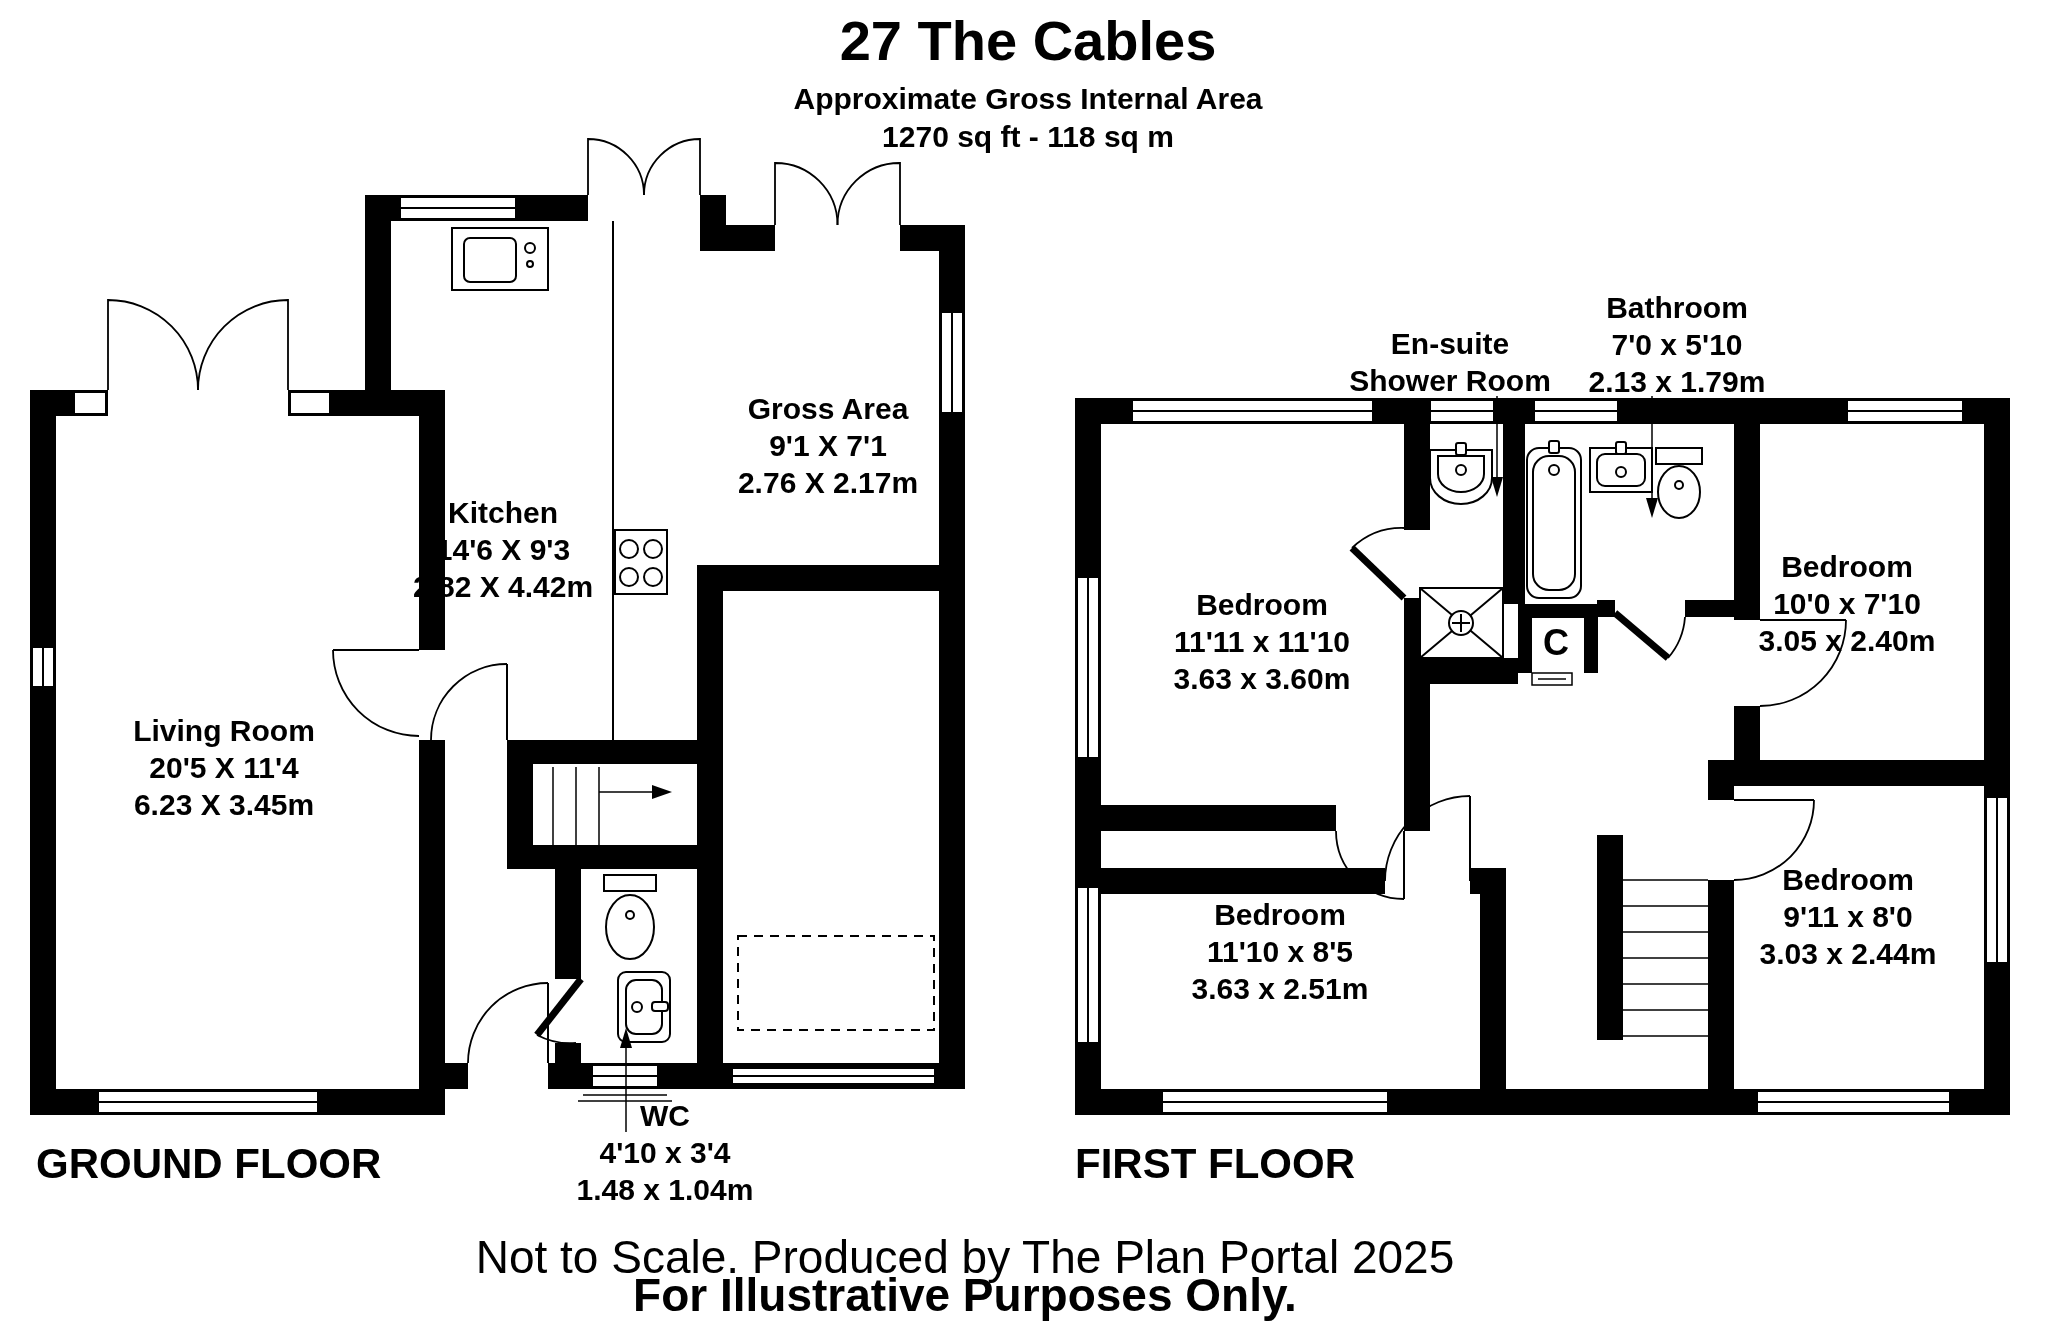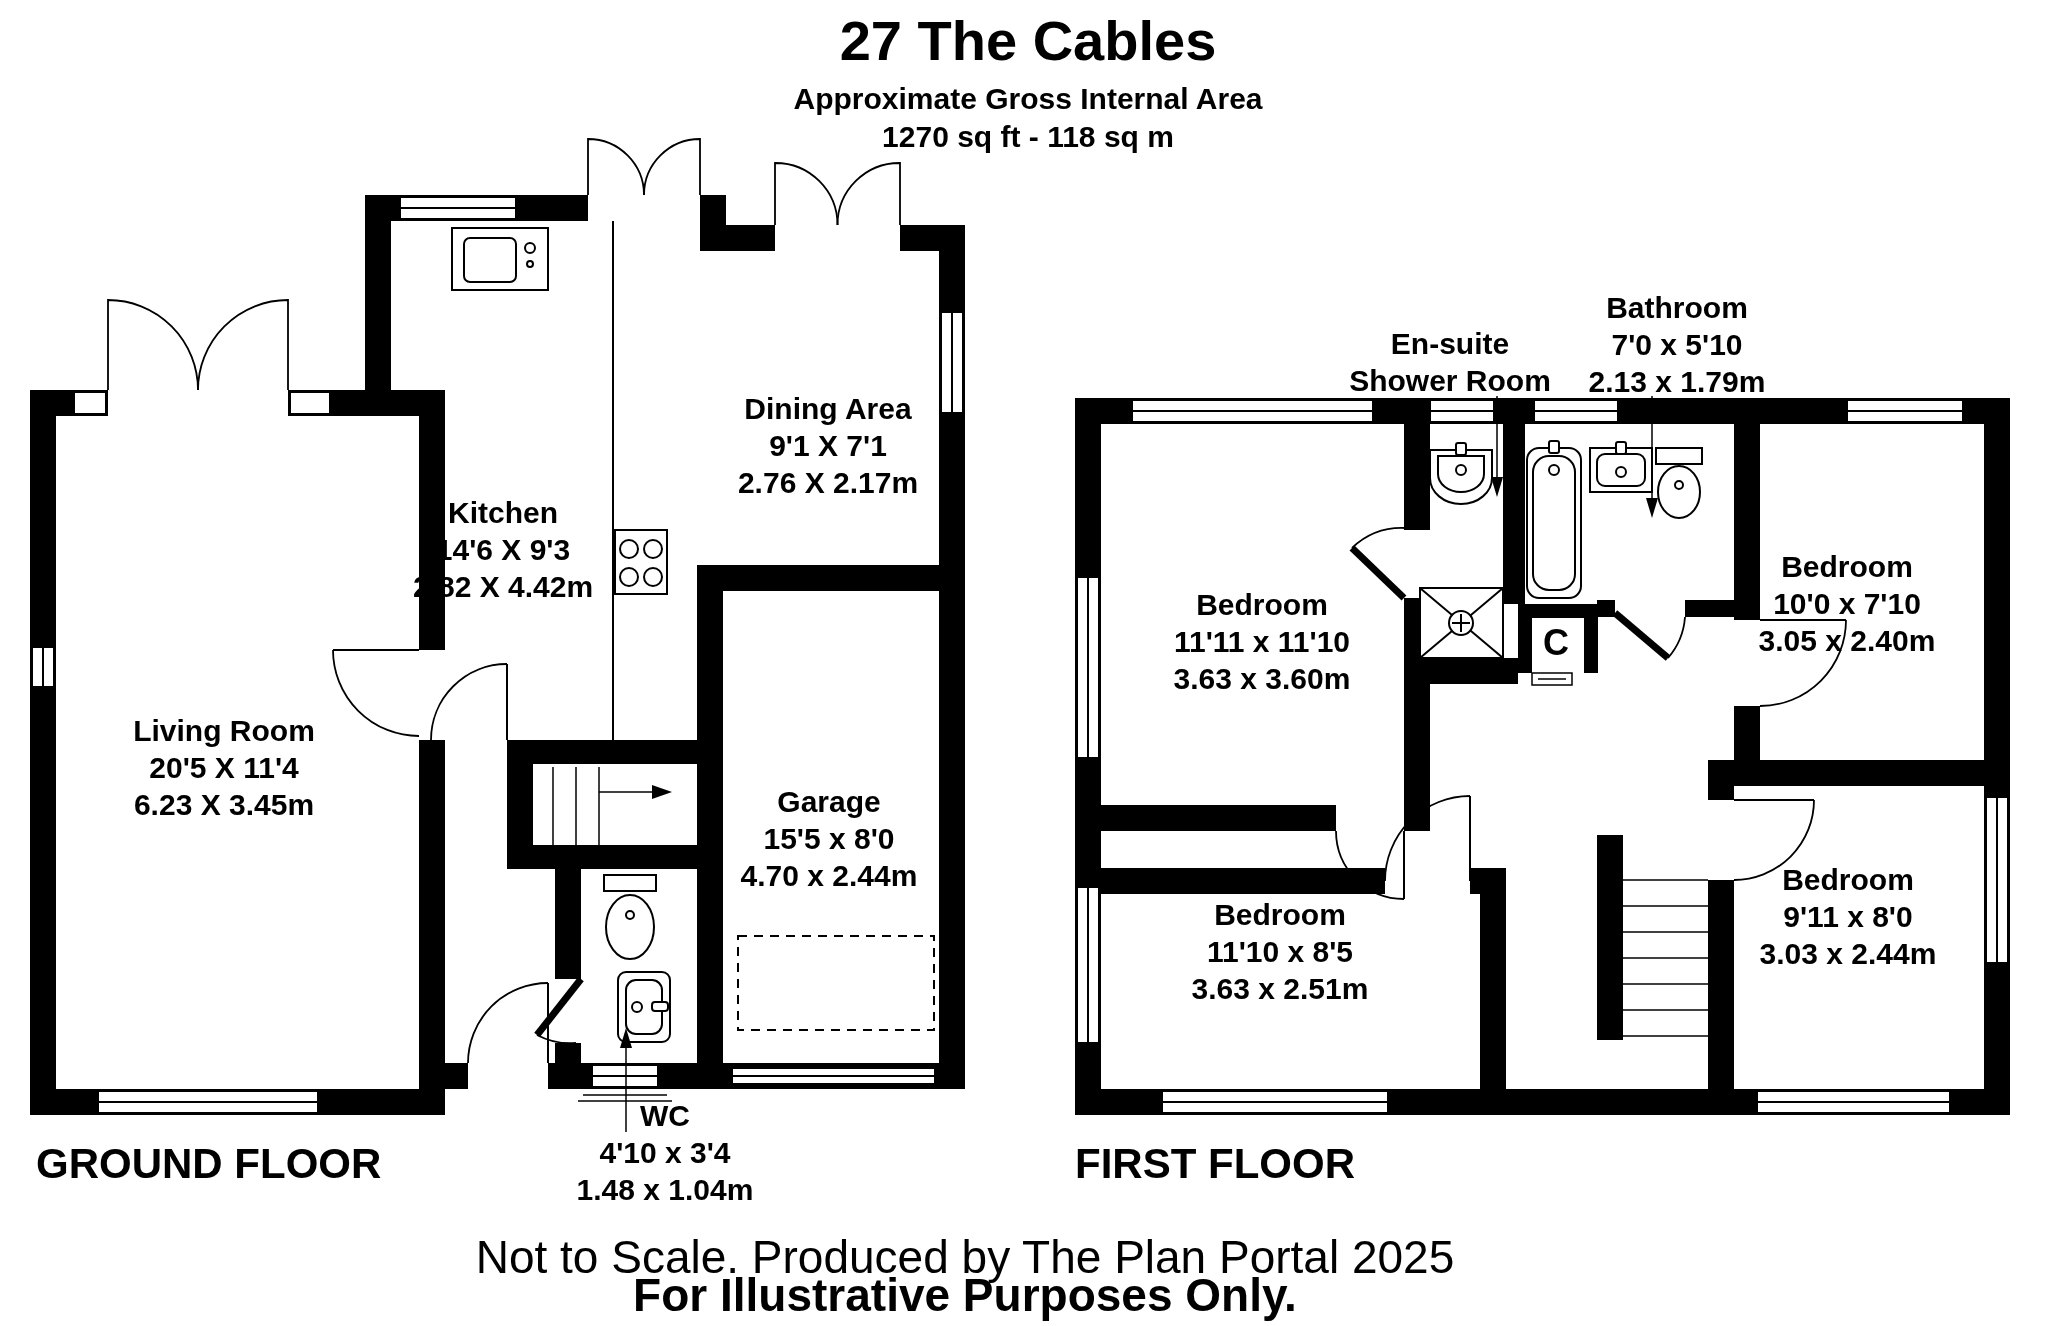--- a/index.html
+++ b/index.html
@@ -276,28 +276,23 @@
     <div>Living Room</div>
     <div>20'5 X 11'4</div>
     <div>6.23 X 3.45m</div>
   </div>
   <div class="room-label" style="left:503px;top:462px;margin-top:32px;">
     <div>Kitchen</div>
     <div>14'6 X 9'3</div>
     <div>2.82 X 4.42m</div>
   </div>
   <div class="room-label" style="left:828px;top:390px;">
-    <div>Dining Area</div>
+    <div>Gross Area</div>
     <div>9'1 X 7'1</div>
     <div>2.76 X 2.17m</div>
-  </div>
-  <div class="room-label" style="left:829px;top:783px;">
-    <div>Garage</div>
-    <div>15'5 x 8'0</div>
-    <div>4.70 x 2.44m</div>
   </div>
   <div class="room-label" style="left:665px;top:1097px;">
     <div>WC</div>
     <div>4'10 x 3'4</div>
     <div>1.48 x 1.04m</div>
   </div>
 
   <div class="room-label" style="left:1262px;top:586px;">
     <div>Bedroom</div>
     <div>11'11 x 11'10</div>

